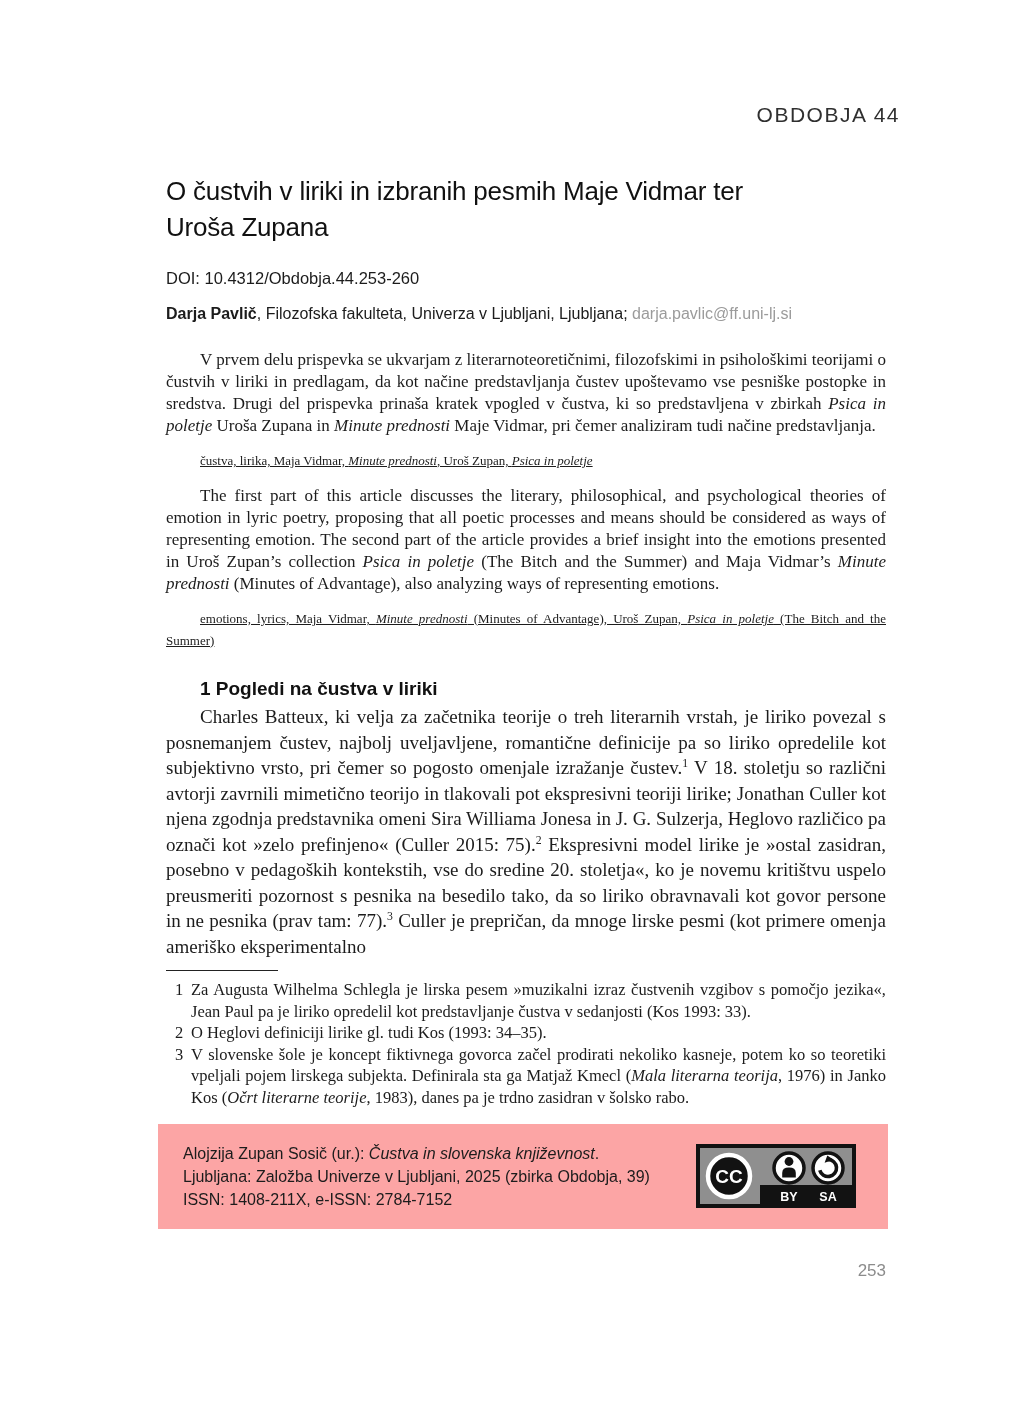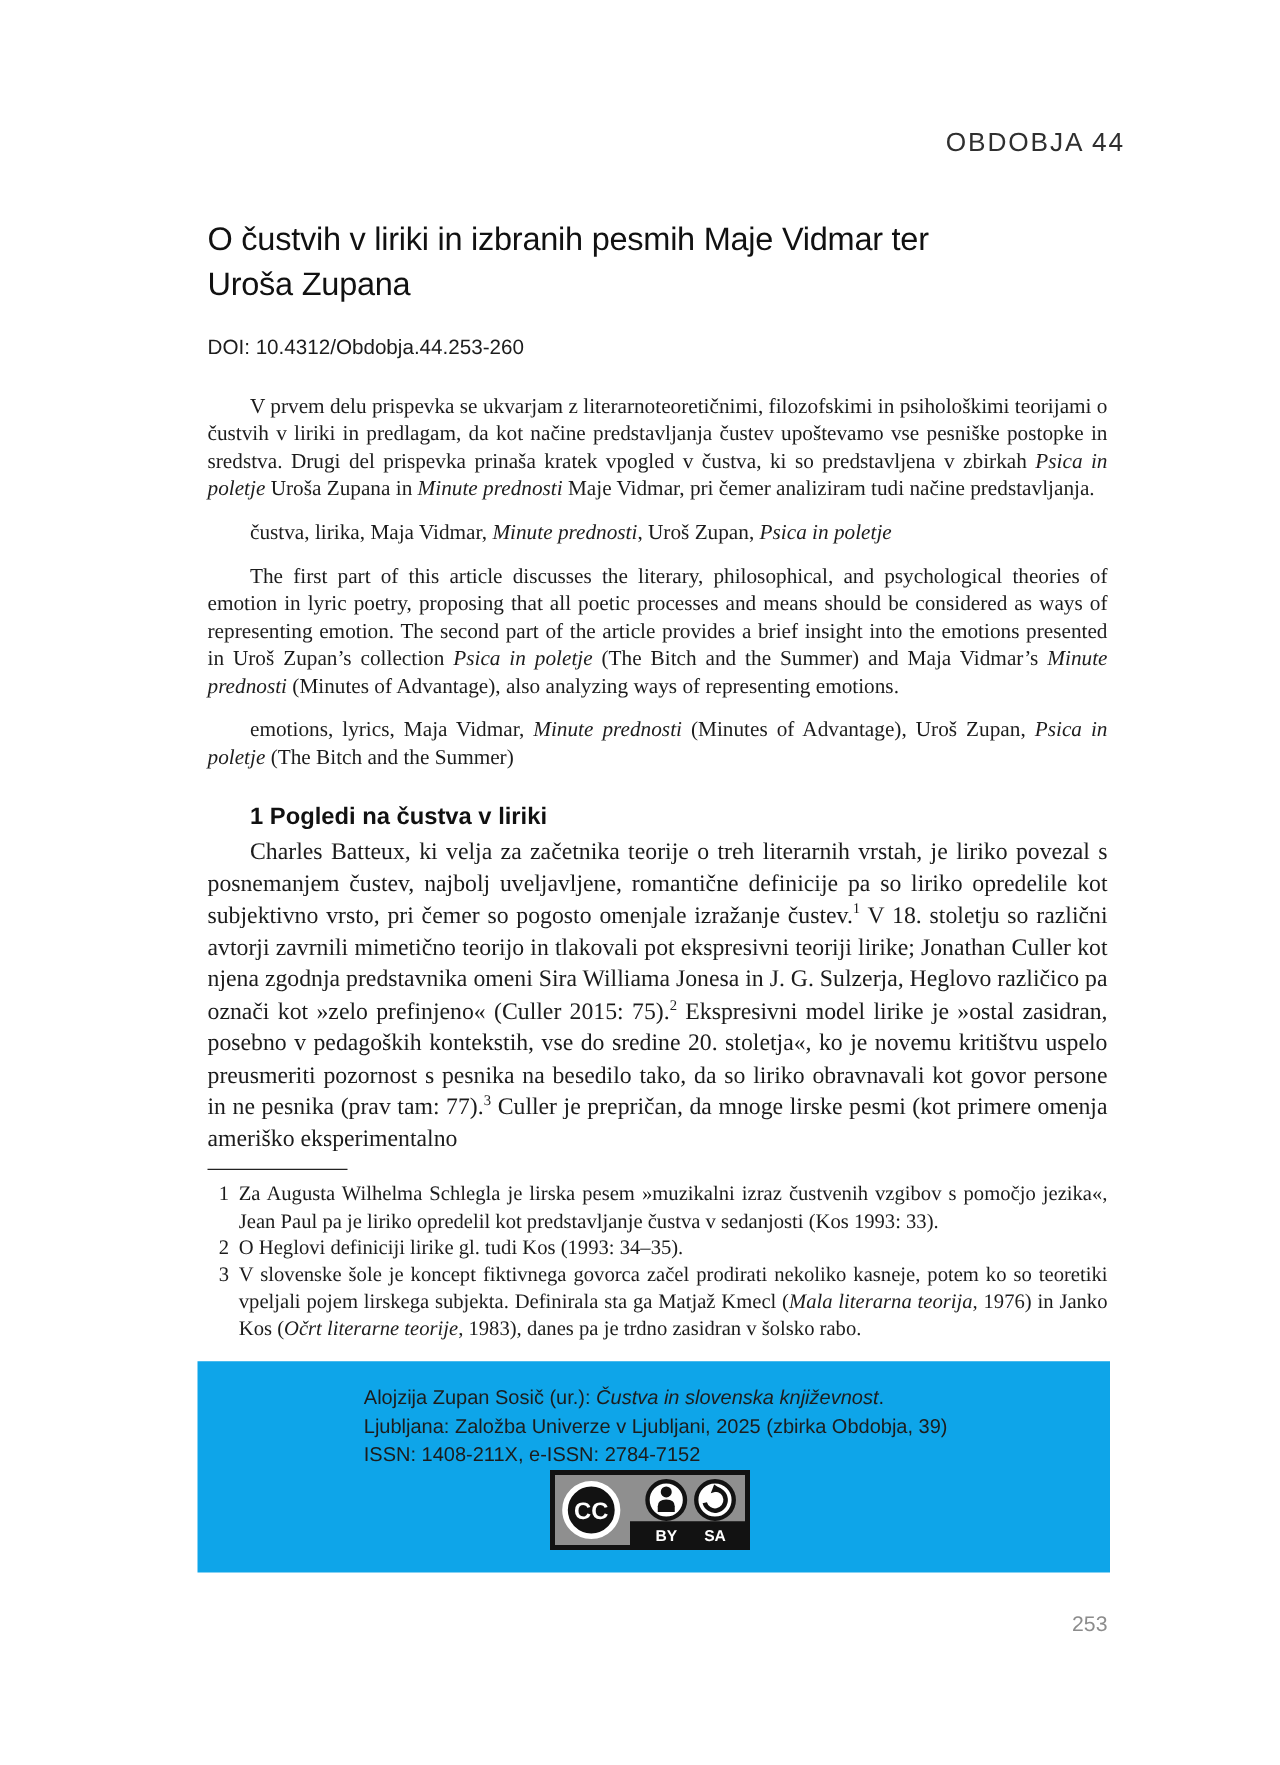--- a/index.html
+++ b/index.html
@@ -34,22 +34,23 @@
   .serif { font-family:"Liberation Serif", serif; }
   .abstract {
     margin:26px 0 0 0;
     font-size:17px; line-height:22px;
     text-align:justify;
     text-indent:34px;
   }
   .abstract.en { margin-top:13px; }
   .keywords {
     margin:13px 0 0 0;
-    font-size:17px; line-height:22px;
+    font-size:13px; line-height:22px;
     text-indent:34px;
+    text-decoration:underline;
   }
   .keywords.en { text-align:justify; }
   .section-heading {
     margin:26px 0 0 0;
     padding-left:34px;
     font-size:19px;
     font-weight:700;
     color:#111;
   }
   .body-par {
@@ -62,26 +63,25 @@
     width:112px; height:0;
     border-top:1.6px solid #222;
     margin:11px 0 8px 0;
   }
   .footnotes { font-size:16.5px; line-height:21.6px; }
   .fn { display:flex; }
   .fn-num { flex:0 0 25px; padding-left:9px; box-sizing:border-box; }
   .fn-text { flex:1; text-align:justify; }
   .pubbox {
     margin:15px -2px 0 -8px;
-    background:#0ea5e9;
+    background:#fca5a5;
     padding:18px 22px 18px 25px;
     display:flex;
     justify-content:space-between;
     align-items:center;
-    flex-direction:column;
   }
   .pub-lines { font-size:16px; line-height:23px; }
   .cc-badge { width:160px; height:64px; display:block; flex:none; margin-right:10px; }
   .page-number {
     margin-top:32px;
     text-align:right;
     font-size:17px;
     color:#8c8c8c;
   }
   .it { font-style:italic; }
@@ -93,20 +93,21 @@
 <body>
 
 <div class="page">
 
   <div class="running-head">OBDOBJA 44</div>
 
   <h1 class="title"><span>O čustvih v liriki in izbranih pesmih Maje Vidmar ter</span><br><span>Uroša Zupana</span></h1>
 
   <div class="doi-line">DOI: 10.4312/Obdobja.44.253-260</div>
 
+  <p class="author-line"><span class="bd">Darja Pavlič</span><span>, Filozofska fakulteta, Univerza v Ljubljani, Ljubljana; </span><span class="muted">darja.pavlic@ff.uni-lj.si</span></p>
 
   <p class="abstract serif"><span>V prvem delu prispevka se ukvarjam z literarnoteoretičnimi, filozofskimi in psihološkimi teorijami o čustvih v liriki in predlagam, da kot načine predstavljanja čustev upoštevamo vse pesniške postopke in sredstva. Drugi del prispevka prinaša kratek vpogled v čustva, ki so predstavljena v zbirkah </span><span class="it">Psica in poletje</span><span> Uroša Zupana in </span><span class="it">Minute prednosti</span><span> Maje Vidmar, pri čemer analiziram tudi načine predstavljanja.</span></p>
 
   <p class="keywords serif"><span>čustva, lirika, Maja Vidmar, </span><span class="it">Minute prednosti</span><span>, Uroš Zupan, </span><span class="it">Psica in poletje</span></p>
 
   <p class="abstract en serif"><span>The first part of this article discusses the literary, philosophical, and psychological theories of emotion in lyric poetry, proposing that all poetic processes and means should be considered as ways of representing emotion. The second part of the article provides a brief insight into the emotions presented in Uroš Zupan’s collection </span><span class="it">Psica in poletje</span><span> (The Bitch and the Summer) and Maja Vidmar’s </span><span class="it">Minute prednosti</span><span> (Minutes of Advantage), also analyzing ways of representing emotions.</span></p>
 
   <p class="keywords en serif"><span>emotions, lyrics, Maja Vidmar, </span><span class="it">Minute prednosti</span><span> (Minutes of Advantage), Uroš Zupan, </span><span class="it">Psica in poletje</span><span> (The Bitch and the Summer)</span></p>
 
   <h2 class="section-heading">1 Pogledi na čustva v liriki</h2>

